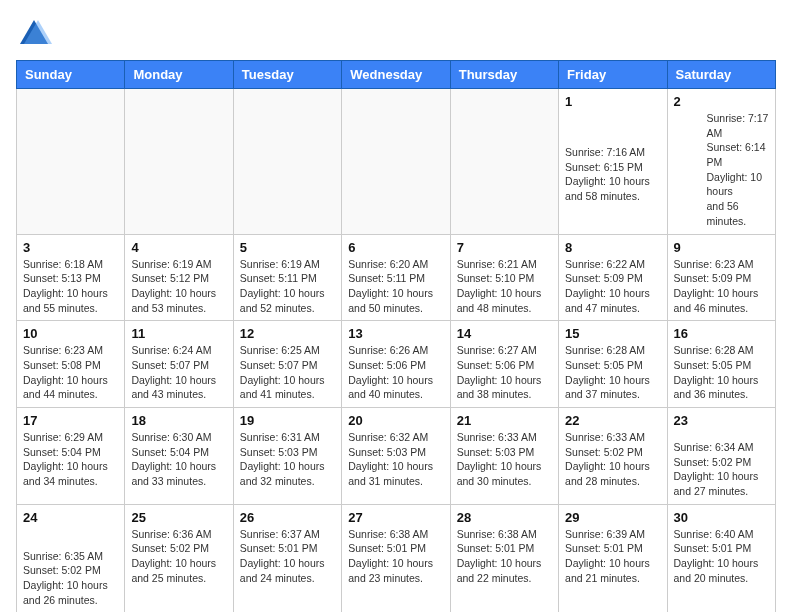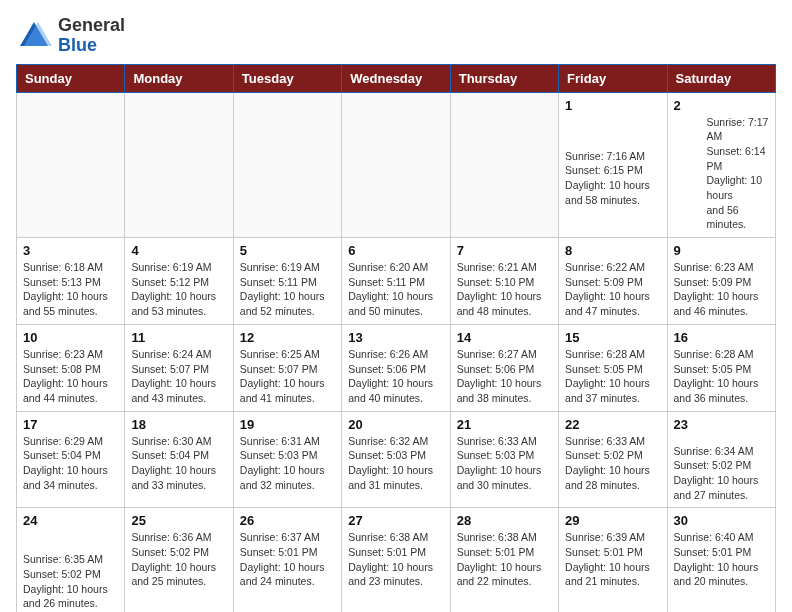--- a/index.html
+++ b/index.html
@@ -43,21 +43,21 @@
     .location {
       font-size: 15px;
       color: #444;
     }
     .calendar {
       width: 100%;
       border-collapse: collapse;
       border: 1px solid #ccc;
     }
     .calendar th {
-      background-color: #7f1d1d;
+      background-color: #3b82f6;
       color: #fff;
       text-align: left;
       padding: 6px 8px;
       font-size: 13px;
       border: 1px solid #1a5fb4;
     }
     .calendar td {
       vertical-align: top;
       border: 1px solid #ccc;
       padding: 5px 6px;
@@ -84,24 +84,20 @@
   </style>
 </head>
 <body>
 
 <div class="header">
   <div class="logo">
     <svg class="logo-icon" viewBox="0 0 36 36" xmlns="http://www.w3.org/2000/svg">
       <polygon points="18,4 32,28 4,28" fill="#1a5fb4"></polygon>
       <polygon points="22,4 36,28 8,28" fill="#5ba3f5" opacity="0.5"></polygon>
     </svg>
-    <div class="logo-text">
-      <div class="general">General</div>
-      <div class="blue">Blue</div>
-    </div>
   </div>
   <div class="title-block">
     <div class="month-year"></div>
     <div class="location"></div>
   </div>
 </div>
 
 <table class="calendar">
   <thead>
     <tr>

